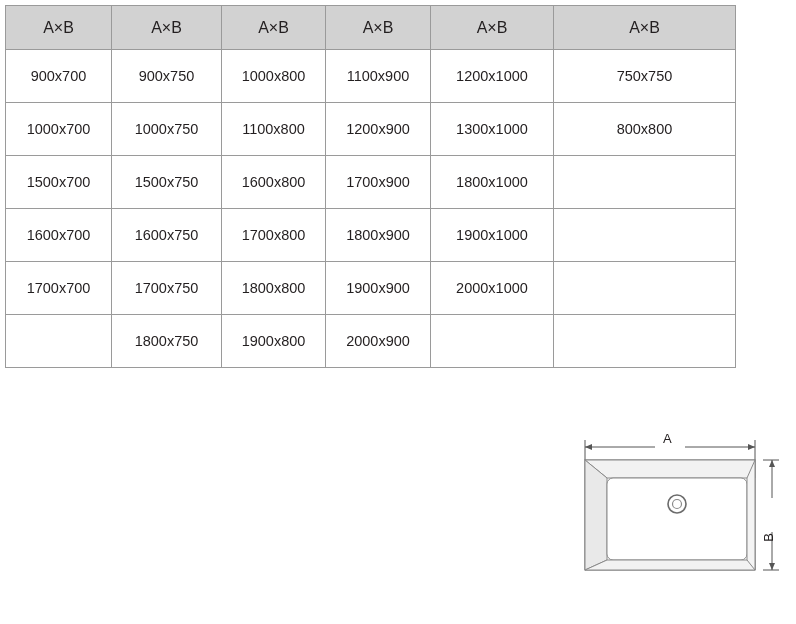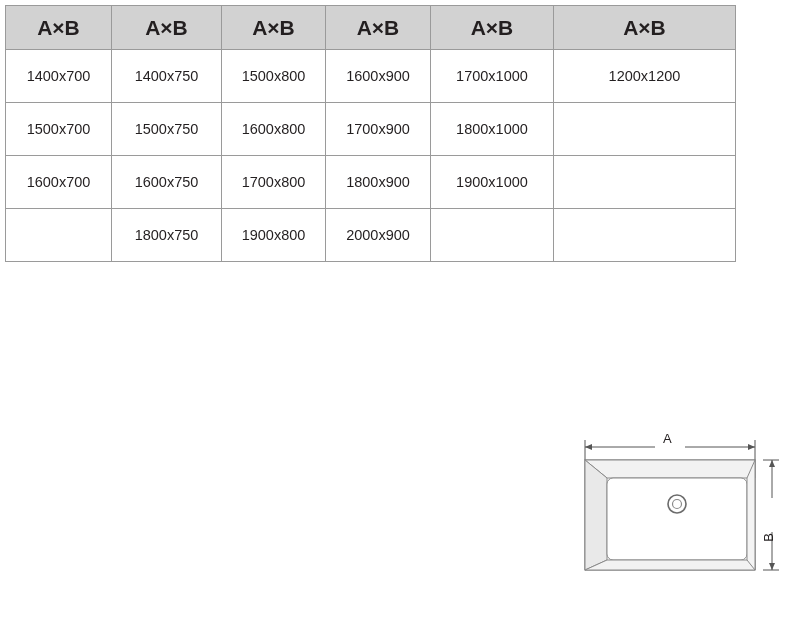--- a/index.html
+++ b/index.html
@@ -40,22 +40,22 @@
     vertical-align: middle;
     font-size: 14.5px;
     height: 52px;
     padding: 0 2px;
     background: #ffffff;
     white-space: nowrap;
   }
   table.size-table thead th {
     background: #d2d2d2;
     height: 43px;
-    font-size: 21px;
-    font-weight: bold;
+    font-size: 16px;
+    font-weight: normal;
   }
   table.size-table td.empty { }
 
   
   #drawing {
     position: absolute;
     left: 567px;
     top: 420px;
     width: 224px;
     height: 200px;
@@ -96,41 +96,57 @@
         <th>A×B</th>
         <th>A×B</th>
         <th>A×B</th>
         <th>A×B</th>
         <th>A×B</th>
         <th>A×B</th>
       </tr>
     </thead>
     <tbody>
       <tr>
-        <td>1400x700</td>
-        <td>1400x750</td>
-        <td>1500x800</td>
-        <td>1600x900</td>
-        <td>1700x1000</td>
-        <td>1200x1200</td>
+        <td>900x700</td>
+        <td>900x750</td>
+        <td>1000x800</td>
+        <td>1100x900</td>
+        <td>1200x1000</td>
+        <td>750x750</td>
+      </tr>
+      <tr>
+        <td>1000x700</td>
+        <td>1000x750</td>
+        <td>1100x800</td>
+        <td>1200x900</td>
+        <td>1300x1000</td>
+        <td>800x800</td>
       </tr>
       <tr>
         <td>1500x700</td>
         <td>1500x750</td>
         <td>1600x800</td>
         <td>1700x900</td>
         <td>1800x1000</td>
         <td class="empty"></td>
       </tr>
       <tr>
         <td>1600x700</td>
         <td>1600x750</td>
         <td>1700x800</td>
         <td>1800x900</td>
         <td>1900x1000</td>
+        <td class="empty"></td>
+      </tr>
+      <tr>
+        <td>1700x700</td>
+        <td>1700x750</td>
+        <td>1800x800</td>
+        <td>1900x900</td>
+        <td>2000x1000</td>
         <td class="empty"></td>
       </tr>
       <tr>
         <td class="empty"></td>
         <td>1800x750</td>
         <td>1900x800</td>
         <td>2000x900</td>
         <td class="empty"></td>
         <td class="empty"></td>
       </tr>

